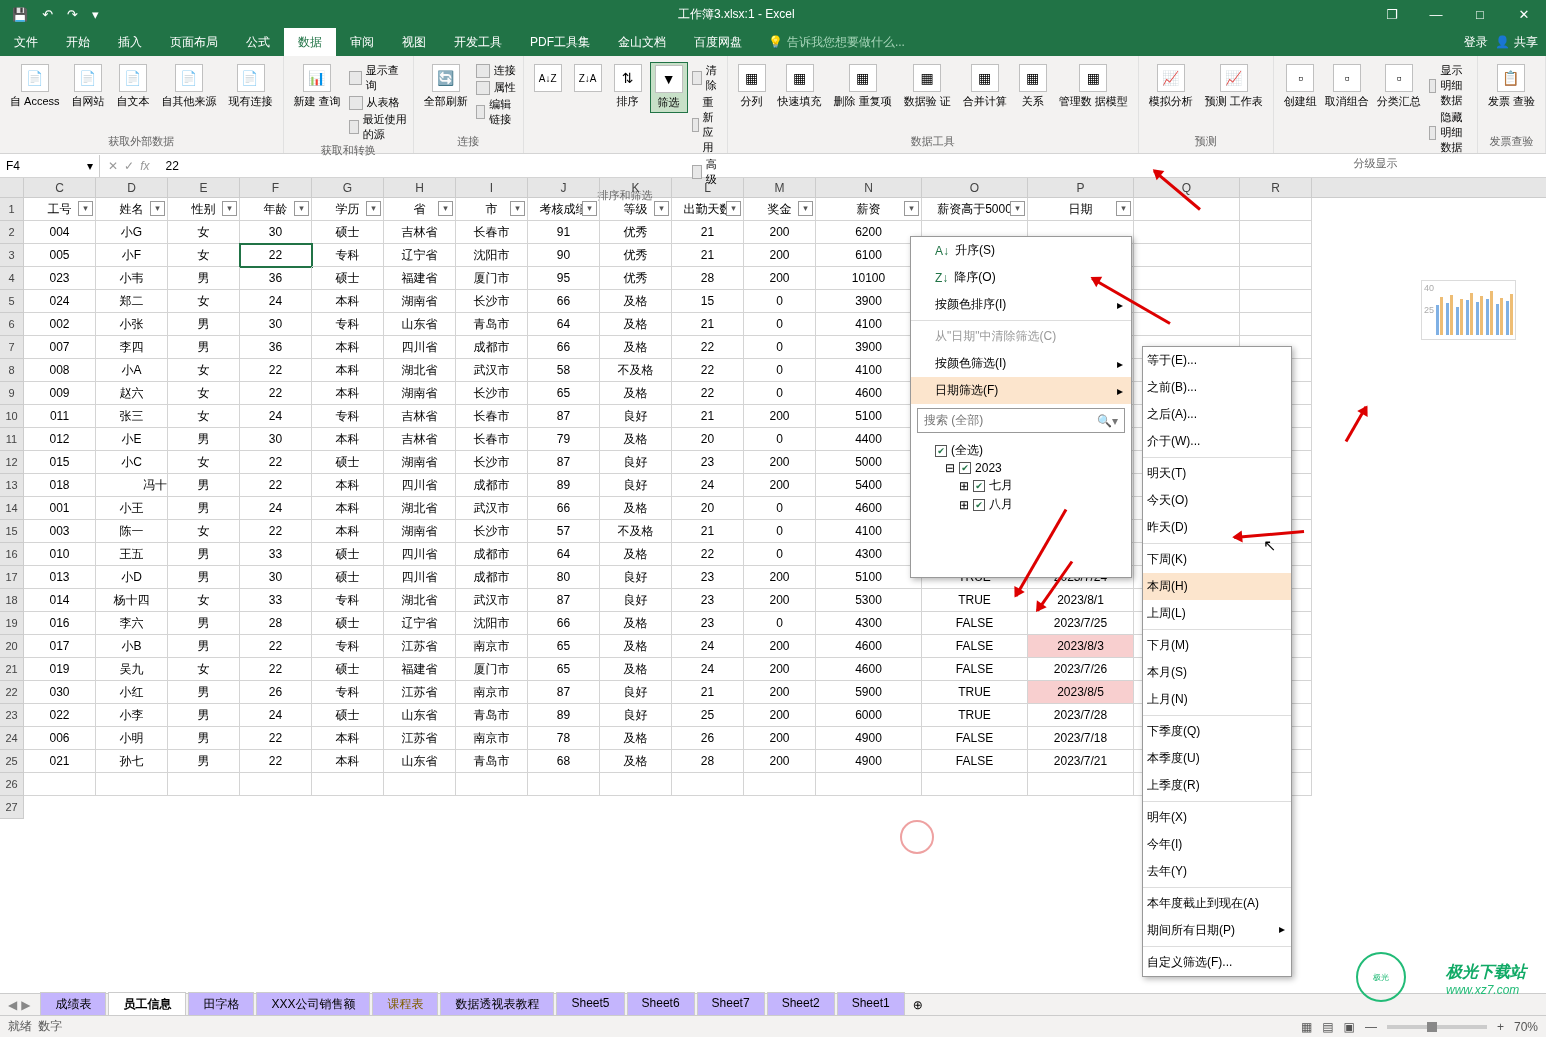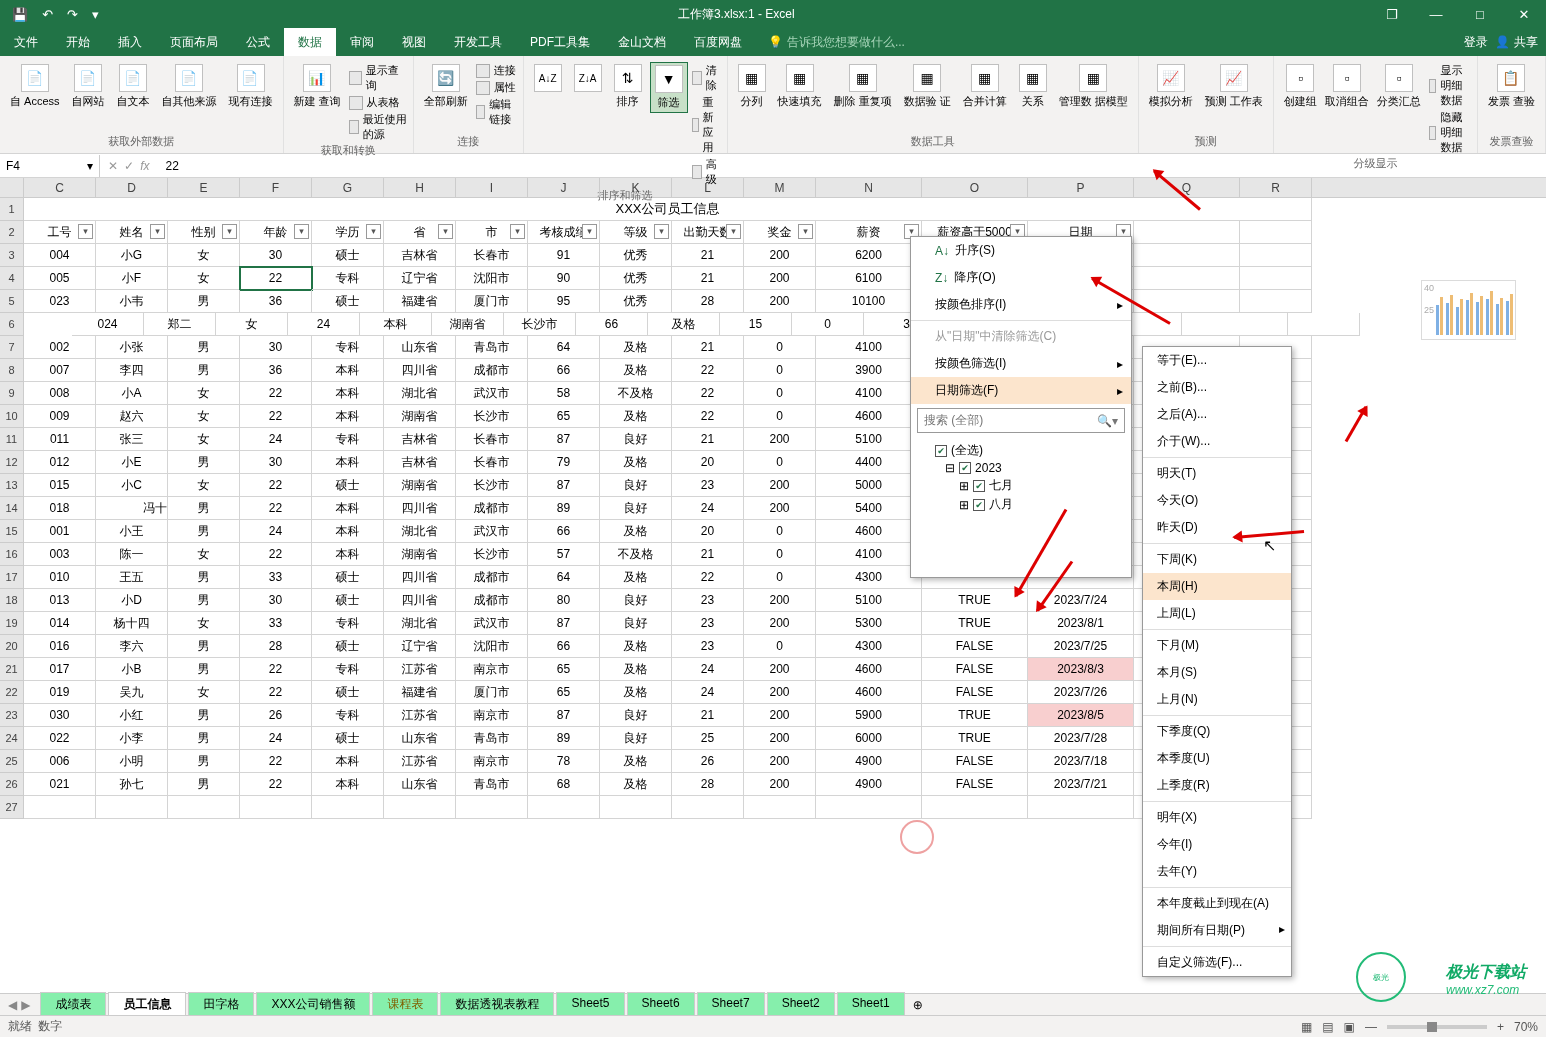--- a/index.html
+++ b/index.html
@@ -49,26 +49,26 @@
 .dd-item.dis{color:#999}
 .dd-arrow{position:absolute;right:8px}
 .dd-sep{height:1px;background:#ddd;margin:2px 0}
 .dd-search{margin:4px 6px;border:1px solid #999;padding:3px 6px;display:flex;align-items:center;justify-content:space-between;color:#777}
 .dd-tree{padding:4px 10px 4px 24px;height:140px}
 .dd-tree-item{display:flex;align-items:center;gap:4px;padding:1px 0}
 .dd-cb{width:12px;height:12px;border:1px solid #555;background:#fff;font-size:9px;line-height:10px;text-align:center;color:#217346}
 .dd-btns{display:flex;justify-content:flex-end;gap:10px;padding:8px;border-top:1px solid #ddd}
 .dd-btn{padding:3px 20px;border:1px solid #999;background:#f4f4f4;cursor:pointer}
 .date-menu{position:absolute;left:1142px;top:346px;width:150px;background:#fff;border:1px solid #999;box-shadow:2px 2px 6px rgba(0,0,0,.3);z-index:11}
-.dm-item{padding:5px 14px;position:relative}
+.dm-item{padding:5px 4px;position:relative}
 .dm-item.hl{background:#fce5cd}
 .dm-sep{height:1px;background:#ddd;margin:2px 0}
 .sheet-tabs{position:absolute;bottom:22px;left:0;right:0;height:22px;background:#f3f2f1;display:flex;align-items:center;border-top:1px solid #ccc}
 .st-nav{padding:0 8px;color:#888;display:flex;gap:4px}
-.st-tab{padding:3px 14px;border:1px solid #ccc;border-bottom:none;background:#86efac;margin-left:2px;font-size:12px;cursor:pointer}
+.st-tab{padding:3px 14px;border:1px solid #ccc;border-bottom:none;background:#c4b5fd;margin-left:2px;font-size:12px;cursor:pointer}
 .st-tab.active{background:#fff;border-bottom:2px solid #217346;font-weight:bold}
 .st-tab.course{color:#806000}
 .status-bar{position:absolute;bottom:0;left:0;right:0;height:22px;background:#f3f2f1;border-top:1px solid #ccc;display:flex;align-items:center;padding:0 8px;font-size:11px;color:#555}
 .sb-right{margin-left:auto;display:flex;align-items:center;gap:10px}
 .zoom-slider{width:100px;height:4px;background:#ccc;position:relative}
 .zoom-slider:after{content:"";position:absolute;left:40%;top:-3px;width:10px;height:10px;background:#888}
 .arrow-red{position:absolute;width:60px;height:3px;background:#d00;transform-origin:right center;z-index:20}
 .arrow-red:after{content:"";position:absolute;left:-8px;top:-5px;border:6px solid transparent;border-right:10px solid #d00}
 .cursor{position:absolute;z-index:30;font-size:16px}
 .mini-chart{position:absolute;right:30px;top:280px;width:95px;height:60px;border:1px solid #ccc;background:#fff;z-index:5;opacity:.7}
@@ -352,23 +352,20 @@
       <div class="rowh">20</div>
       <div class="rowh">21</div>
       <div class="rowh">22</div>
       <div class="rowh">23</div>
       <div class="rowh">24</div>
       <div class="rowh">25</div>
       <div class="rowh">26</div>
       <div class="rowh">27</div>
     </div>
   <div class="grid" id="grid">
-      <div class="row title-row">
-        <div class="cell" style="width: 1288px;">XXX公司员工信息</div>
-      </div>
       <div class="row">
         <div class="cell hdr" style="width: 72px;">工号<span class="fb">▾</span></div>
         <div class="cell hdr" style="width: 72px;">姓名<span class="fb">▾</span></div>
         <div class="cell hdr" style="width: 72px;">性别<span class="fb">▾</span></div>
         <div class="cell hdr" style="width: 72px;">年龄<span class="fb">▾</span></div>
         <div class="cell hdr" style="width: 72px;">学历<span class="fb">▾</span></div>
         <div class="cell hdr" style="width: 72px;">省<span class="fb">▾</span></div>
         <div class="cell hdr" style="width: 72px;">市<span class="fb">▾</span></div>
         <div class="cell hdr" style="width: 72px;">考核成绩<span class="fb">▾</span></div>
         <div class="cell hdr" style="width: 72px;">等级<span class="fb">▾</span></div>
@@ -428,21 +425,21 @@
         <div class="cell" style="width: 72px;">优秀</div>
         <div class="cell" style="width: 72px;">28</div>
         <div class="cell" style="width: 72px;">200</div>
         <div class="cell" style="width: 106px;">10100</div>
         <div class="cell" style="width: 106px;"></div>
         <div class="cell" style="width: 106px;"></div>
         <div class="cell" style="width: 106px;"></div>
         <div class="cell" style="width: 72px;"></div>
       </div>
       <div class="row">
-        <div class="cell" style="width: 72px; margin-left: 48px;">024</div>
+        <div class="cell" style="width: 72px;">024</div>
         <div class="cell" style="width: 72px;">郑二</div>
         <div class="cell" style="width: 72px;">女</div>
         <div class="cell" style="width: 72px;">24</div>
         <div class="cell" style="width: 72px;">本科</div>
         <div class="cell" style="width: 72px;">湖南省</div>
         <div class="cell" style="width: 72px;">长沙市</div>
         <div class="cell" style="width: 72px;">66</div>
         <div class="cell" style="width: 72px;">及格</div>
         <div class="cell" style="width: 72px;">15</div>
         <div class="cell" style="width: 72px;">0</div>

